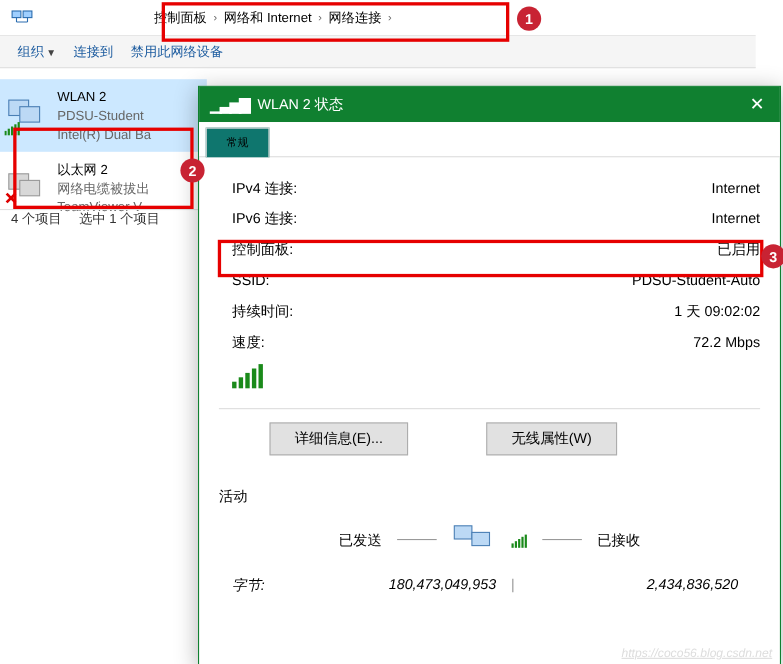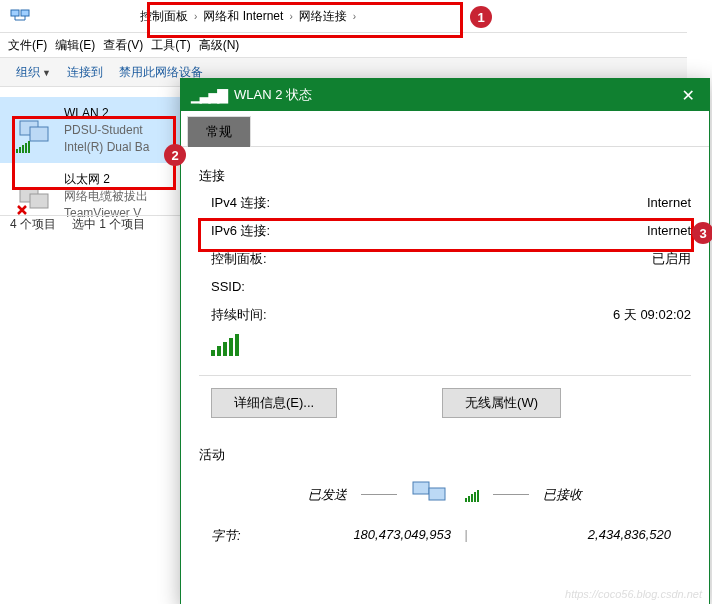--- a/index.html
+++ b/index.html
@@ -13,71 +13,71 @@
   .bc-item { color: #000; }
   
   .menubar { height: 24px; display: flex; align-items: center; padding: 0 4px; border-bottom: 1px solid #e0e0e0; }
   .menuitem { padding: 0 4px; }
   
   .toolbar { height: 28px; display: flex; align-items: center; padding: 0 8px; border-bottom: 1px solid #e0e0e0; background: #f5f5f5; }
   .tool-item { padding: 0 8px; color: #1a5a9e; }
   .tool-chev { font-size: 9px; margin-left: 2px; color: #444; }
   
   .folder-view { padding: 10px 0; }
-  .conn-item { display: flex; align-items: flex-end; padding: 8px 16px; width: 180px; }
+  .conn-item { display: flex; align-items: center; padding: 8px 4px; width: 180px; }
   .conn-icon { width: 40px; height: 40px; margin-right: 8px; flex-shrink: 0; position: relative; }
   .conn-text { font-size: 12px; line-height: 1.4; }
   .conn-text .title { color: #000; }
   .conn-text .sub { color: #666; }
   .conn-item.selected { background: #cce8ff; }
   
   .statusbar { position: absolute; left: 0; bottom: 0; height: 24px; display: flex; align-items: flex-start; padding: 0 10px; border-top: 1px solid #e0e0e0; font-size: 12px; color: #333; width: 180px; }
   .statusbar span:nth-child(2) { margin-left: 16px; }
   
   
   .dialog { position: absolute; left: 180px; top: 78px; width: 528px; height: 526px; background: #fff; border: 1px solid #108030; box-shadow: 0 4px 20px rgba(0,0,0,0.3); }
   .dlg-title { height: 32px; background: #108030; color: #fff; display: flex; align-items: center; padding: 0 10px; font-size: 13px; }
   .dlg-title .bars { margin-right: 8px; font-size: 14px; letter-spacing: -2px; }
   .dlg-title .close { margin-left: auto; font-size: 16px; cursor: pointer; padding: 0 4px; }
   
   .tabs { display: flex; background: #fff; border-bottom: 1px solid #ddd; padding-top: 4px; padding-left: 6px; }
-  .tab { padding: 6px 18px; border: 1px solid #ddd; border-bottom: none; background: #737373; position: relative; top: 1px; font-size: 13px; }
+  .tab { padding: 6px 18px; border: 1px solid #ddd; border-bottom: none; background: #0f766e; position: relative; top: 1px; font-size: 10px; }
   
   .dlg-body { padding: 14px 18px; font-size: 13px; color: #000; }
   .section-h { margin: 6px 0 4px 0; }
   .kv-list { margin-left: 12px; }
   .kv { display: flex; justify-content: space-between; padding: 3px 0; line-height: 1.7; }
   .kv .k { }
   .kv .v { text-align: right; }
   
   .signal-big { display: inline-flex; align-items: flex-end; gap: 2px; height: 24px; }
   .signal-big span { width: 4px; background: #1a8a1a; }
   .signal-big span:nth-child(1){height:6px;} .signal-big span:nth-child(2){height:10px;} .signal-big span:nth-child(3){height:14px;} .signal-big span:nth-child(4){height:18px;} .signal-big span:nth-child(5){height:22px;}
   
   .hr { border: none; border-top: 1px solid #ddd; margin: 8px 0 12px 0; }
   
   .btn-row { display: flex; justify-content: space-between; width: 350px; margin-left: 12px; margin-top: 10px; }
-  .btn { padding: 5px 22px; background: #e1e1e1; border: 1px solid #adadad; font-size: 13px; cursor: pointer; }
+  .btn { padding: 5px 22px; background: #e1e1e1; border: 1px solid #adadad; font-size: 13px; cursor: pointer; margin-left: 34px; }
   
   .activity { margin-top: 28px; }
   .act-diagram { display: flex; align-items: center; justify-content: center; margin: 14px 0; gap: 14px; }
-  .act-label { font-size: 13px; font-style: italic; }
+  .act-label { font-size: 13px; }
   .act-line { width: 36px; height: 1px; border-top: 1px solid #999; }
   
   .bytes-row { display: flex; align-items: flex-start; font-style: italic; }
   .bytes-row .lbl { width: 80px; margin-left: 12px; }
   .bytes-row .sent { width: 160px; text-align: right; }
   .bytes-row .recv { flex: 1; text-align: right; margin-right: 20px; }
   .bytes-row .sep { width: 30px; text-align: center; color: #999; }
   
   
   .red-box { position: absolute; border: 3px solid #e60000; pointer-events: none; }
   .marker { position: absolute; width: 22px; height: 22px; border-radius: 50%; background: #c82333; color: #fff; display: flex; align-items: center; justify-content: center; font-size: 13px; font-weight: bold; pointer-events: none; }
   
-  .watermark { position: absolute; right: 10px; bottom: 4px; color: #ddd; font-size: 11px; font-style: italic; pointer-events: none; }
+  .watermark { position: absolute; right: 10px; bottom: 4px; color: #ddd; font-size: 11px; font-style: italic; pointer-events: none; text-decoration: underline; }
   
   .net-monitors { width: 40px; height: 32px; }
   .small-bars { display: inline-flex; align-items: flex-end; gap: 1px; height: 14px; }
   .small-bars span { width: 2px; background: #1a8a1a; }
   .small-bars span:nth-child(1){height:4px;} .small-bars span:nth-child(2){height:6px;} .small-bars span:nth-child(3){height:8px;} .small-bars span:nth-child(4){height:10px;} .small-bars span:nth-child(5){height:12px;}
 </style>
 </head>
 <body>
 
 <div class="explorer">
@@ -94,27 +94,20 @@
     <div class="breadcrumb">
       <span class="bc-item">控制面板</span>
       <span class="bc-sep">›</span>
       <span class="bc-item">网络和 Internet</span>
       <span class="bc-sep">›</span>
       <span class="bc-item">网络连接</span>
       <span class="bc-sep">›</span>
     </div>
   </div>
 
-  <div class="menubar">
-    <span class="menuitem">文件(F)</span>
-    <span class="menuitem">编辑(E)</span>
-    <span class="menuitem">查看(V)</span>
-    <span class="menuitem">工具(T)</span>
-    <span class="menuitem">高级(N)</span>
-  </div>
 
   <div class="toolbar">
     <span class="tool-item"><span>组织</span><span class="tool-chev">▼</span></span>
     <span class="tool-item"><span>连接到</span></span>
     <span class="tool-item"><span>禁用此网络设备</span></span>
   </div>
 
   <div class="folder-view">
     <div class="conn-item selected">
       <div class="conn-icon">
@@ -162,40 +155,44 @@
 <div class="dialog">
   <div class="dlg-title">
     <span class="bars">▁▃▅▇</span>
     <span>WLAN 2 状态</span>
     <span class="close">✕</span>
   </div>
   <div class="tabs">
     <div class="tab">常规</div>
   </div>
   <div class="dlg-body">
-    <div class="section-h">连接</div>
     <div class="kv-list">
       <div class="kv">
           <span class="k">IPv4 连接:</span>
           <span class="v">Internet</span>
         </div>
       <div class="kv">
           <span class="k">IPv6 连接:</span>
           <span class="v">Internet</span>
         </div>
       <div class="kv">
           <span class="k">控制面板:</span>
           <span class="v">已启用</span>
         </div>
       <div class="kv">
           <span class="k">SSID:</span>
+          <span class="v">PDSU-Student-Auto</span>
         </div>
       <div class="kv">
           <span class="k">持续时间:</span>
-          <span class="v">6 天 09:02:02</span>
+          <span class="v">1 天 09:02:02</span>
+        </div>
+      <div class="kv">
+          <span class="k">速度:</span>
+          <span class="v">72.2 Mbps</span>
         </div>
       <div class="kv">
         <span class="v"><span class="signal-big">
               <span></span>
               <span></span>
               <span></span>
               <span></span>
               <span></span>
             </span></span>
       </div>

